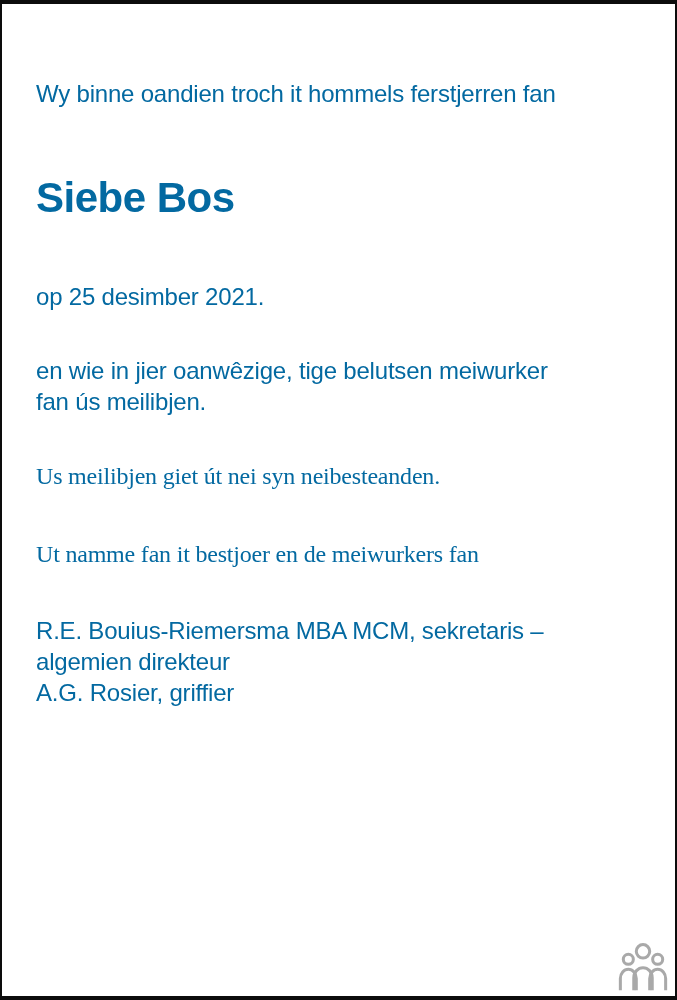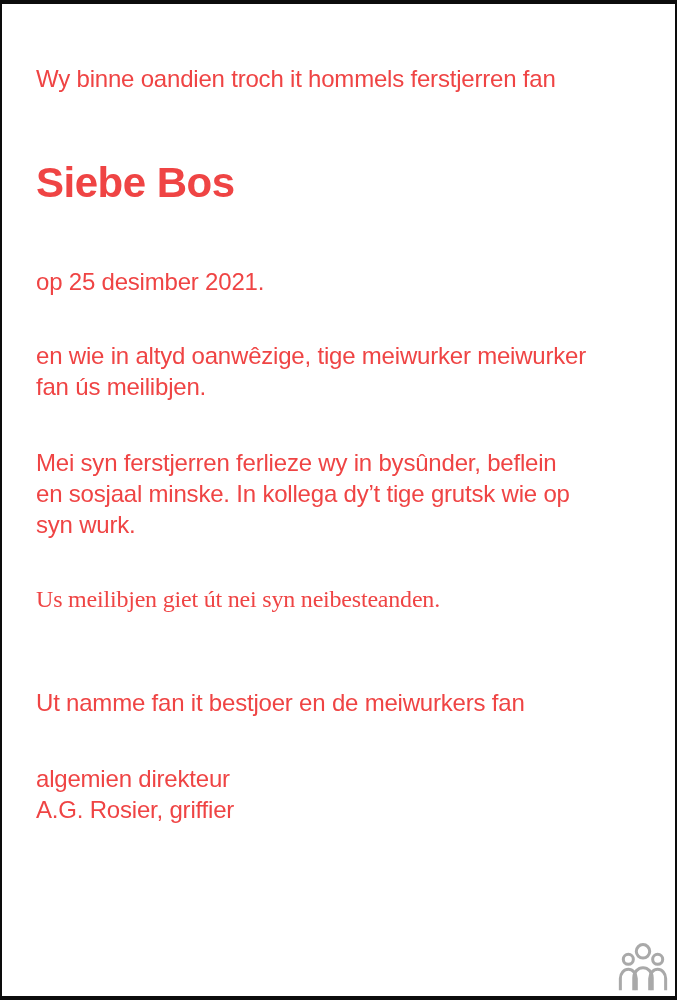--- a/index.html
+++ b/index.html
@@ -10,24 +10,24 @@
   .page {
     position: relative;
     width: 677px;
     height: 1000px;
     box-sizing: border-box;
     background: #ffffff;
     border-top: 4px solid #0c0c0c;
     border-bottom: 4px solid #0c0c0c;
     border-left: 2px solid #0c0c0c;
     border-right: 2px solid #0c0c0c;
-    padding: 0 34px;
+    padding: 15px 34px;
     overflow: hidden;
     font-family: "Liberation Sans", sans-serif;
-    color: #ef4444;
+    color: #0369a1;
   }
   .line {
     font-size: 24px;
     line-height: 31px;
     white-space: nowrap;
     letter-spacing: -0.2px;
   }
   .intro { margin-top: 59px; }
   .deceased-name {
     margin-top: 64px;
@@ -35,21 +35,21 @@
     line-height: 50px;
     font-weight: 700;
     text-align: left;
     letter-spacing: -0.5px;
     white-space: nowrap;
   }
   .date-line { margin-top: 58px; }
   .p-career  { margin-top: 43px; }
   .p-loss    { margin-top: 45px; }
   .p-cond    { margin-top: 44px; font-family: Liberation Serif, serif; }
-  .p-behalf  { margin-top: 72px; }
+  .p-behalf  { margin-top: 47px; font-family: Liberation Serif, serif; }
   .signatures{ margin-top: 45px; }
   .logo {
     position: absolute;
     right: 6px;
     bottom: 4px;
     width: 52px;
     height: 52px;
   }
   .logo svg { display: block; width: 100%; height: 100%; }
 </style>
@@ -58,39 +58,35 @@
 
 <div class="page">
 
   <div class="line intro">Wy binne oandien troch it hommels ferstjerren fan</div>
 
   <div class="deceased-name">Siebe Bos</div>
 
   <div class="line date-line">op 25 desimber 2021.</div>
 
   <div class="p-career">
-    <div class="line">en wie in altyd oanwêzige, tige meiwurker meiwurker</div>
+    <div class="line">en wie in jier oanwêzige, tige belutsen meiwurker</div>
     <div class="line">fan ús meilibjen.</div>
   </div>
 
-  <div class="p-loss">
-    <div class="line">Mei syn ferstjerren ferlieze wy in bysûnder, beflein</div>
-    <div class="line">en sosjaal minske. In kollega dy’t tige grutsk wie op</div>
-    <div class="line">syn wurk.</div>
-  </div>
 
   <div class="p-cond">
     <div class="line">Us meilibjen giet út nei syn neibesteanden.</div>
   </div>
 
   <div class="p-behalf">
     <div class="line">Ut namme fan it bestjoer en de meiwurkers fan</div>
   </div>
 
   <div class="signatures">
+    <div class="line">R.E. Bouius-Riemersma MBA MCM, sekretaris –</div>
     <div class="line">algemien direkteur</div>
     <div class="line">A.G. Rosier, griffier</div>
   </div>
 
   <div class="logo">
     <svg viewBox="0 0 60 62" fill="none" xmlns="http://www.w3.org/2000/svg">
 
       <circle cx="30" cy="13.5" r="8" stroke="#a9a9a9" stroke-width="3.6"></circle>
       <circle cx="12.5" cy="23" r="6" stroke="#a9a9a9" stroke-width="3.6"></circle>
       <circle cx="47.5" cy="23" r="6" stroke="#a9a9a9" stroke-width="3.6"></circle>

